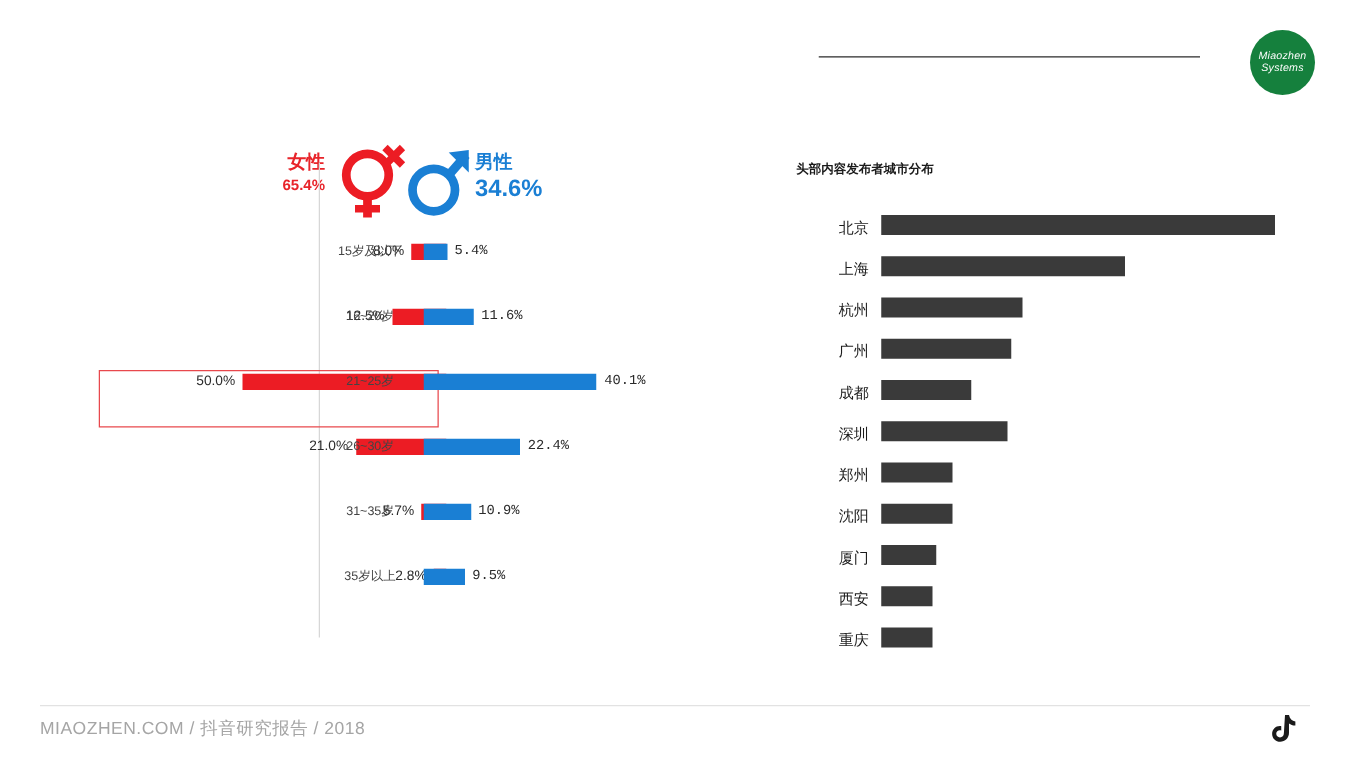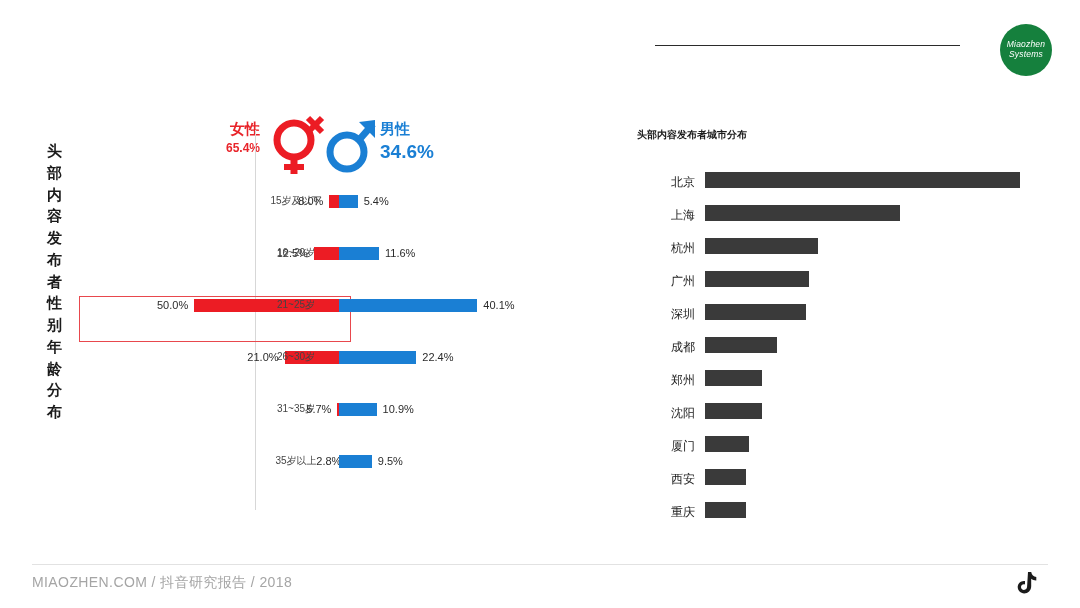--- a/index.html
+++ b/index.html
@@ -85,21 +85,21 @@
   .row .center {
     position:absolute; left:108px; width:78px; height:22px;
     display:flex; align-items:center; justify-content:center;
     font-size:10px; color:#444;
   }
   .row .right {
     position:absolute; left:190px; width:210px; height:22px;
     display:flex; align-items:center;
   }
   .row .right .bar { height:13px; background:#1a7fd4; }
-  .row .right .val { font-size:11px; color:#2b2b2b; margin-left:6px; white-space:nowrap; }
+  .row .right .val { font-size:11px; color:#2b2b2b; margin-left:6px; white-space:nowrap;font-family:Liberation Mono, monospace; }
 
   .highlight-box {
     position:absolute; left:-70px; top:106px; width:272px; height:46px;
     border:1px solid #e8484d; box-sizing:border-box;
   }
 
   
   .right-panel { position:absolute; left:637px; top:128px; width:420px; }
   .right-title { font-size:10px; font-weight:bold; color:#1b1b1b; }
   .hbars { position:absolute; left:0; top:40px; width:420px; }
@@ -130,21 +130,20 @@
 <div class="slide">
 
   <div class="header">
     <div class="header-rule"></div>
     <div class="logo">
       <span class="l1">Miaozhen</span>
       <span class="l2">Systems</span>
     </div>
   </div>
 
-  <div class="vlabel">头部内容发布者性别年龄分布</div>
 
   <div class="gender-block">
     <div class="g-female-text">
       <span class="lbl">女性</span>
       <span class="pct">65.4%</span>
     </div>
     <span class="sym sym-f">
       <svg width="56" height="62" viewBox="0 0 56 62">
         <circle cx="24" cy="26" r="17" fill="none" stroke="#ec1c24" stroke-width="7"></circle>
         <line x1="24" y1="45" x2="24" y2="60" stroke="#ec1c24" stroke-width="7"></line>
@@ -253,26 +252,26 @@
         </div>
         <div class="hrow">
           <div class="name">杭州</div>
           <div class="hbar" style="width: 113.4px; background: rgb(58, 58, 58);"></div>
         </div>
         <div class="hrow">
           <div class="name">广州</div>
           <div class="hbar" style="width: 103.95px; background: rgb(58, 58, 58);"></div>
         </div>
         <div class="hrow">
+          <div class="name">成都</div>
+          <div class="hbar" style="width: 72.45px; background: rgb(58, 58, 58);"></div>
+        </div>
+        <div class="hrow">
           <div class="name">深圳</div>
           <div class="hbar" style="width: 100.8px; background: rgb(58, 58, 58);"></div>
-        </div>
-        <div class="hrow">
-          <div class="name">成都</div>
-          <div class="hbar" style="width: 72.45px; background: rgb(58, 58, 58);"></div>
         </div>
         <div class="hrow">
           <div class="name">郑州</div>
           <div class="hbar" style="width: 56.7px; background: rgb(58, 58, 58);"></div>
         </div>
         <div class="hrow">
           <div class="name">沈阳</div>
           <div class="hbar" style="width: 56.7px; background: rgb(58, 58, 58);"></div>
         </div>
         <div class="hrow">

